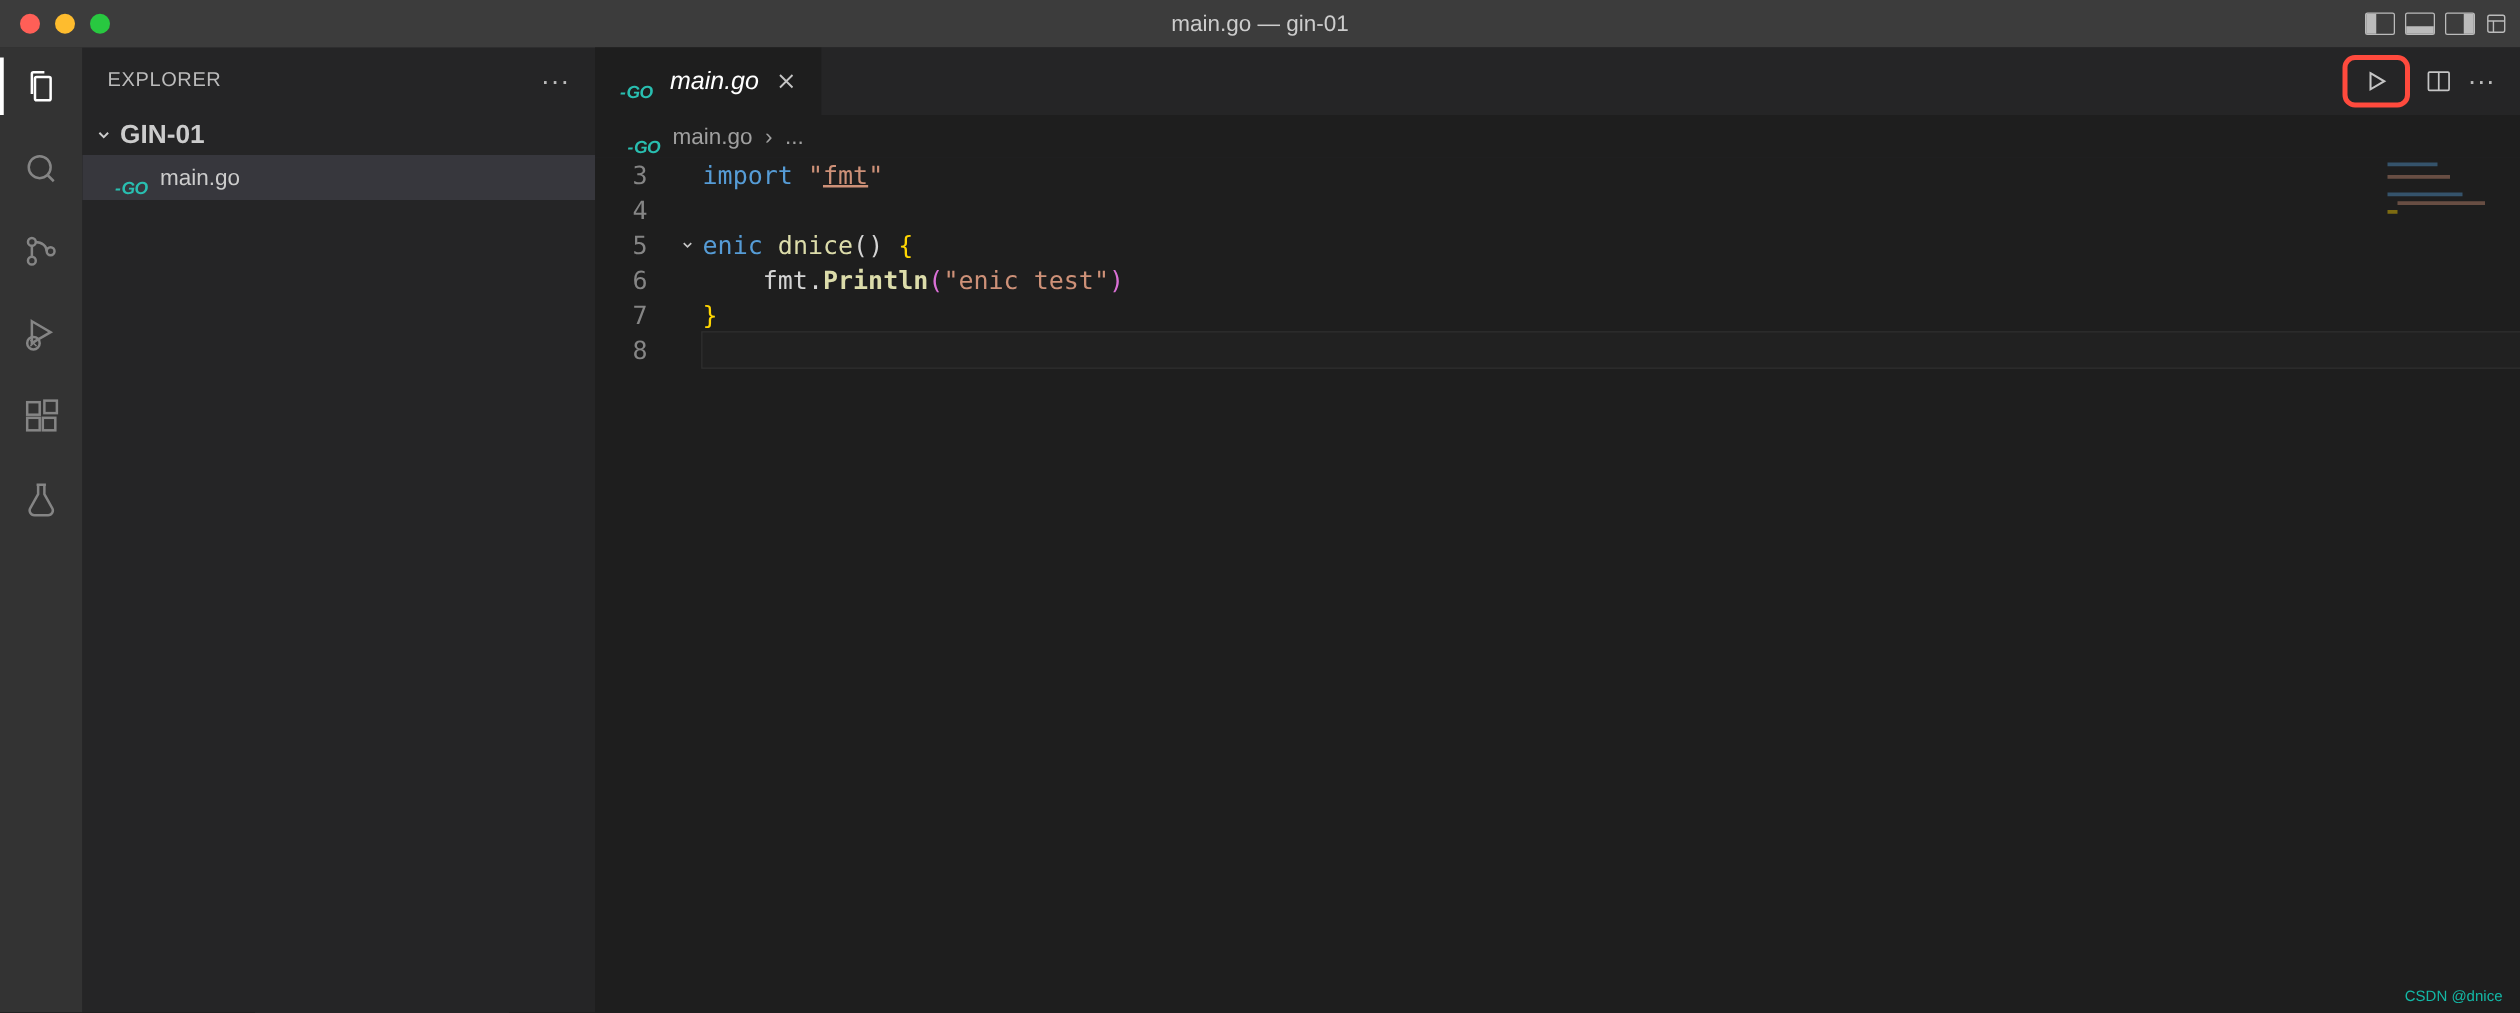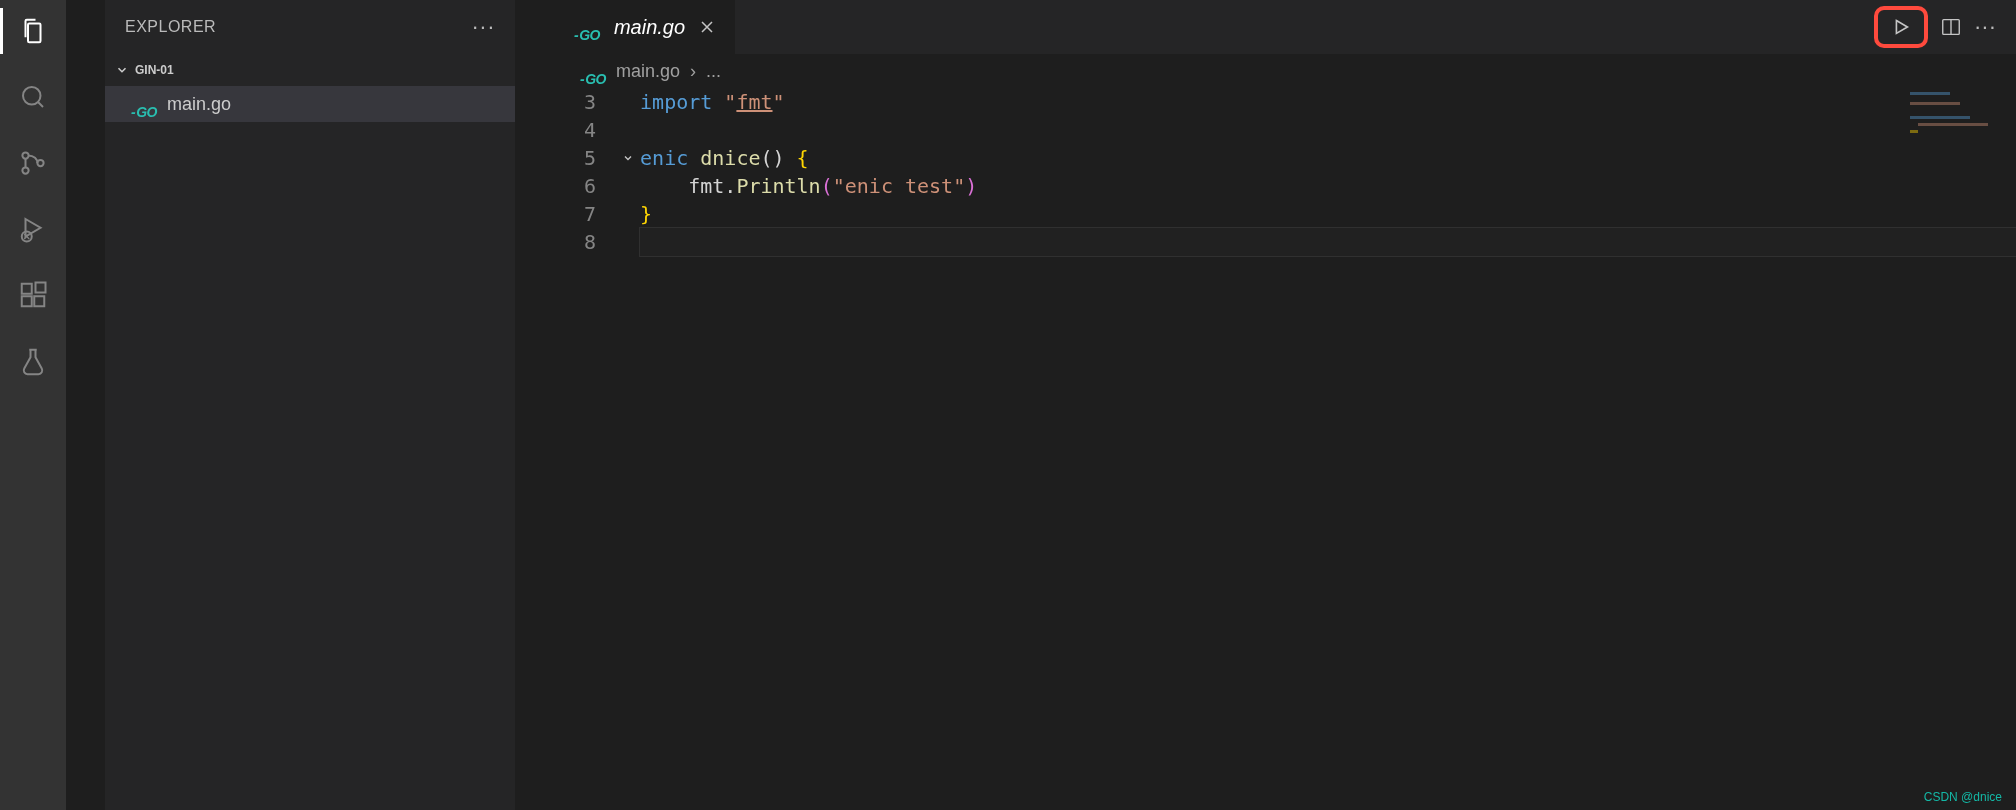--- a/index.html
+++ b/index.html
@@ -30,31 +30,31 @@
 .traffic span{width:16px;height:16px;border-radius:50%;display:inline-block;}
 .tclose{background:#ff5f57;} .tmin{background:#febc2e;} .tmax{background:#28c840;}
 .titlebar .title{position:absolute;left:0;right:0;text-align:center;color:#cccccc;font-size:18px;pointer-events:none;}
 .titlebar .right{position:absolute;right:12px;display:flex;gap:8px;align-items:center;}
 .layout-btn{width:24px;height:18px;border:1.5px solid #bbbbbb;border-radius:2px;box-sizing:border-box;position:relative;}
 .layout-btn.side-l::before{content:"";position:absolute;left:0;top:0;bottom:0;width:35%;background:#bbbbbb;}
 .layout-btn.side-b::before{content:"";position:absolute;left:0;right:0;bottom:0;height:40%;background:#bbbbbb;}
 .layout-btn.side-r::before{content:"";position:absolute;right:0;top:0;bottom:0;width:35%;background:#bbbbbb;}
 
 
-.body{flex:1;display:flex;min-height:0;gap:39px;}
+.body{flex:1;display:flex;min-height:0;}
 .activity{width:66px;background:var(--activity-bar);display:flex;flex-direction:column;align-items:center;padding-top:14px;gap:32px;}
 .activity .aicon{width:34px;height:34px;display:flex;align-items:center;justify-content:center;color:#858585;stroke:#858585;cursor:pointer;}
 .activity .aicon.active{color:#fff;stroke:#fff;position:relative;}
 .activity .aicon.active::before{content:"";position:absolute;left:-16px;top:-6px;bottom:-6px;width:3px;background:#fff;}
 .activity svg{width:30px;height:30px;fill:none;stroke-width:1.6;}
 
 .sidebar{width:410px;background:var(--sidebar-bg);display:flex;flex-direction:column;}
 .sidebar-head{height:54px;display:flex;align-items:center;justify-content:space-between;padding:0 20px;color:var(--sidebar-head);font-size:16px;letter-spacing:0.5px;}
 .more-dots{color:#bbbbbb;font-size:22px;cursor:pointer;}
-.folder-head{height:32px;display:flex;align-items:center;gap:6px;padding-left:10px;font-size:12px;font-weight:700;color:#cccccc;}
+.folder-head{height:32px;display:flex;align-items:center;gap:6px;padding-left:10px;font-size:21px;font-weight:700;color:#cccccc;}
 .chev{width:14px;height:14px;stroke:#ccc;fill:none;stroke-width:1.8;}
 .file-item{height:36px;display:flex;align-items:center;gap:10px;padding-left:26px;font-size:18px;color:var(--sidebar-item);background:#37373d;}
 .go-badge{display:inline-flex;align-items:center;font-size:14px;font-weight:700;color:var(--go-icon);font-style:italic;letter-spacing:-0.5px;margin-top:16px;}
 .go-badge::before{content:"-";margin-right:1px;}
 
 .editor-area{flex:1;display:flex;flex-direction:column;background:var(--tabbar-bg);position:relative;}
 .tabbar{height:54px;display:flex;align-items:stretch;}
 .tab{display:flex;align-items:center;gap:14px;padding:0 20px;background:var(--tab-active);font-size:20px;font-style:italic;color:#ffffff;}
 .tab .close{width:16px;height:16px;stroke:#c5c5c5;cursor:pointer;}
 .tab-actions{margin-left:auto;display:flex;align-items:center;gap:12px;padding-right:20px;}
@@ -72,29 +72,48 @@
 .fold-col div{height:28px;display:flex;align-items:center;justify-content:center;}
 .code{flex:1;color:var(--ident);position:relative;}
 .code .line{height:28px;white-space:pre;}
 .cursor-line{background:#2a2a2a44;outline:1px solid #303030;}
 .kw{color:var(--keyword);text-align:right;}
 .str{color:var(--string);}
 .str-u{color:var(--string);text-decoration:underline;text-decoration-color:var(--string);}
 .fn{color:var(--func);}
 .br{color:var(--brace);}
 .pr{color:var(--paren);}
-.call{color:#dcdcaa;}
+.call{color:#dcdcaa;font-weight:bold;}
 .minimap{position:absolute;right:0;top:0;width:110px;height:90px;opacity:0.6;}
 .watermark{position:absolute;right:14px;bottom:6px;color:#14b8a6;font-size:12px;}
 </style>
 </head>
 <body>
 
 <div class="window">
 
+  <div class="titlebar">
+    <div class="traffic">
+      <span class="tclose"></span>
+      <span class="tmin"></span>
+      <span class="tmax"></span>
+    </div>
+    <div class="title">main.go — gin-01</div>
+    <div class="right">
+      <span class="layout-btn side-l"></span>
+      <span class="layout-btn side-b"></span>
+      <span class="layout-btn side-r"></span>
+      <span class="layout-btn" style="border:none;width:16px">
+        <svg viewBox="0 0 24 24" style="width:18px;height:18px;stroke:#bbb;fill:none;stroke-width:1.5">
+            <rect x="3" y="3" width="18" height="18" rx="2"></rect>
+            <path d="M3 9h18M9 9v12"></path>
+          </svg>
+      </span>
+    </div>
+  </div>
 
   <div class="body">
 
     <div class="activity">
       <div class="aicon active">
         <svg viewBox="0 0 24 24">
             <path d="M14 3H7a1 1 0 0 0-1 1v13M9 6h8a1 1 0 0 1 1 1v13a1 1 0 0 1-1 1H9a1 1 0 0 1-1-1V7a1 1 0 0 1 1-1z"></path>
           </svg>
       </div>
       <div class="aicon">

